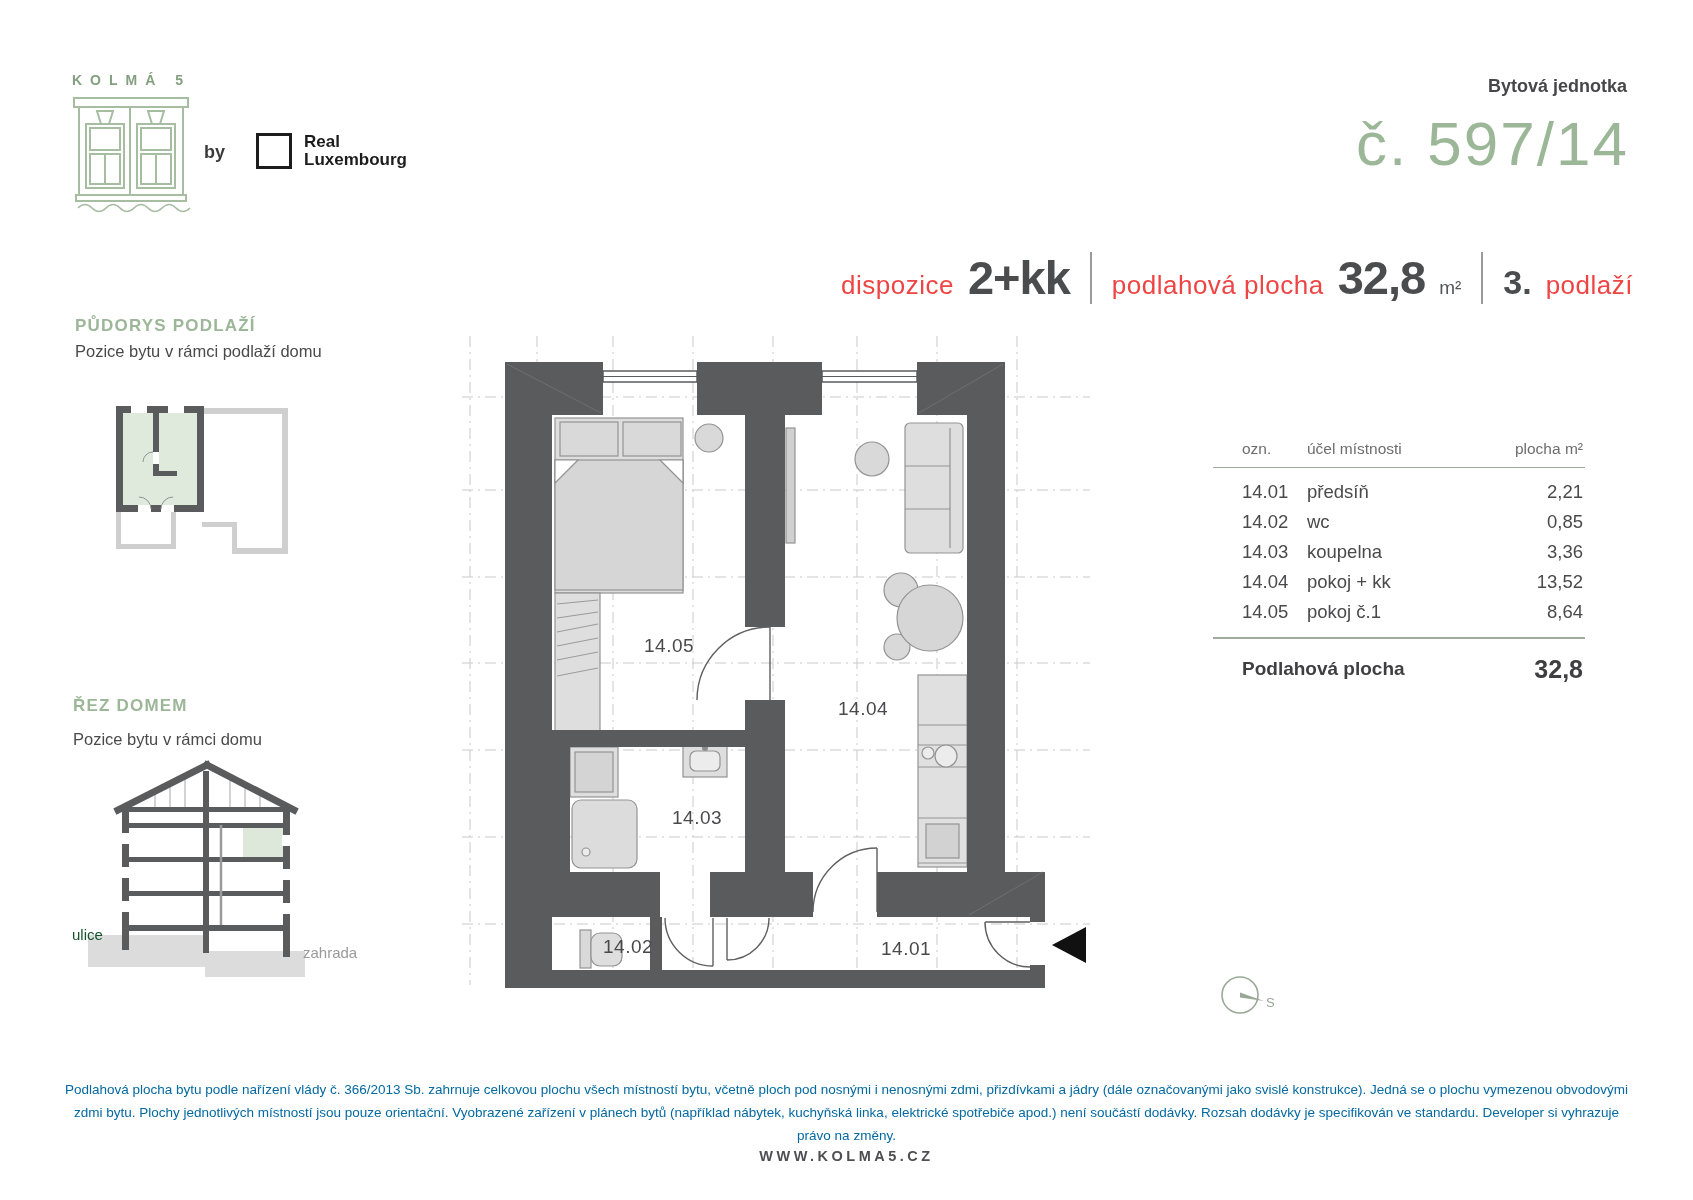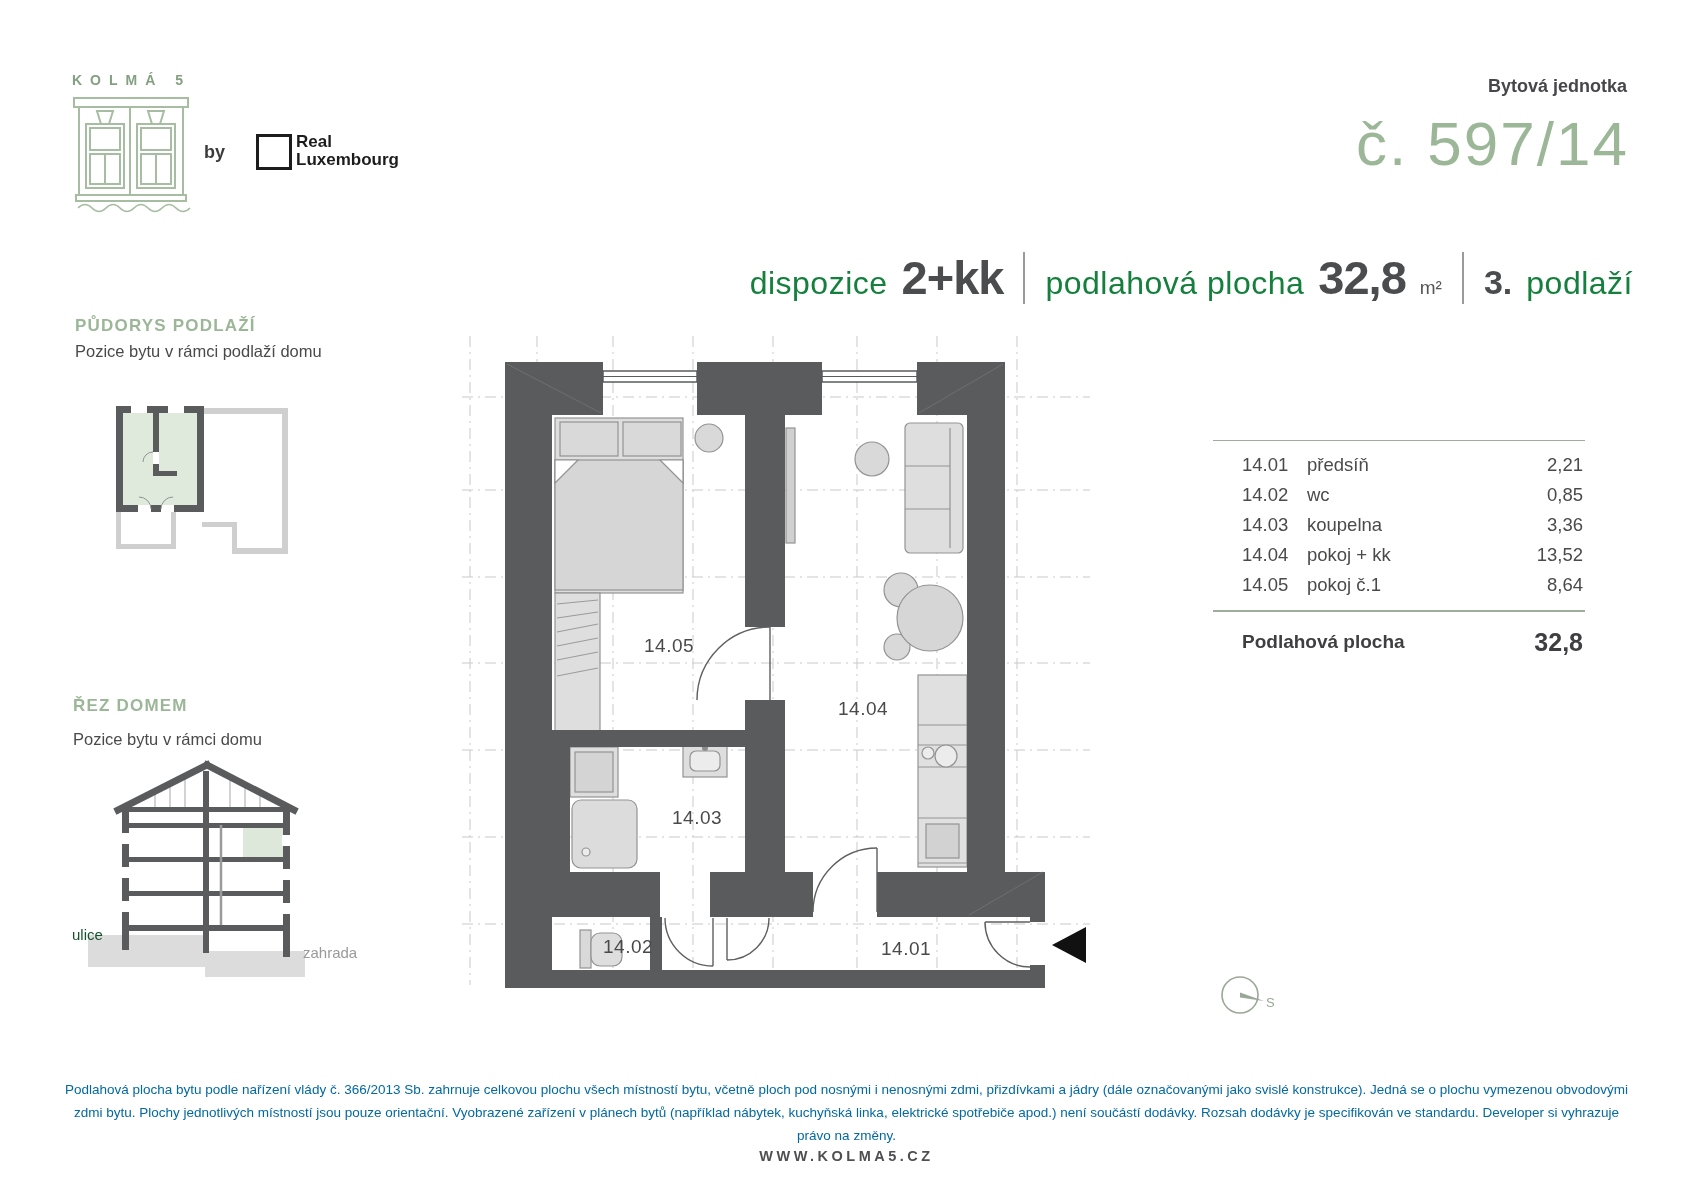--- a/index.html
+++ b/index.html
@@ -6,30 +6,30 @@
   body{
     width:1693px;height:1200px;position:relative;background:#ffffff;
     font-family:"Liberation Sans", sans-serif;overflow:hidden;color:#4a4a4c;
   }
   .abs{position:absolute;}
 
   
   .kolma-word{left:72px;top:72px;font-size:14px;font-weight:700;letter-spacing:8px;color:#84a081;}
   .kolma-window{left:68px;top:94px;}
   .by-label{left:204px;top:142px;font-size:18px;font-weight:700;color:#3c3c3c;}
-  .rl-wrap{left:256px;top:133px;display:flex;align-items:flex-end;gap:4px;}
+  .rl-wrap{left:256px;top:133px;display:flex;align-items:flex-start;gap:12px;}
   .rl-square{width:30px;height:30px;border:3px solid #1c1c1c;}
   .rl-text{font-size:17px;font-weight:700;color:#1c1c1c;line-height:1.08;}
 
   .unit-label{right:66px;top:76px;font-size:18px;font-weight:600;color:#47474b;text-align:right;}
   .unit-number{right:64px;top:108px;font-size:62px;font-weight:300;color:#9cb798;text-align:right;letter-spacing:2px;}
 
   
   .spec-bar{right:60px;top:250px;display:flex;align-items:baseline;gap:14px;}
-  .spec-label{font-size:32px;color:#15803d;letter-spacing:0.5px;}
+  .spec-label{font-size:26px;color:#ef4444;letter-spacing:0.5px;}
   .spec-big{font-size:47px;font-weight:700;color:#4b4c4e;letter-spacing:-1px;}
   .spec-mid{font-size:34px;font-weight:700;color:#4b4c4e;}
   .spec-unit{font-size:19px;color:#55565a;}
   .spec-div{width:2px;height:52px;background:#9a9a9a;align-self:center;margin:0 6px;}
 
   
   .side-title{font-size:17px;font-weight:600;letter-spacing:1.2px;color:#9cb798;}
   .side-sub{font-size:16.5px;color:#4a4a4a;}
   .t1{left:75px;top:316px;} .s1{left:75px;top:342px;}
   .t2{left:73px;top:696px;} .s2{left:73px;top:730px;}
@@ -328,20 +328,25 @@
   <polygon points="1052,945 1086,927 1086,963" fill="#111111"></polygon>
 
   <text class="room-lbl" x="644" y="652">14.05</text>
   <text class="room-lbl" x="838" y="715">14.04</text>
   <text class="room-lbl" x="672" y="824">14.03</text>
   <text class="room-lbl" x="603" y="953">14.02</text>
   <text class="room-lbl" x="881" y="955">14.01</text>
 </svg>
 
 <div class="abs room-table">
+  <div class="rt-head">
+    <span class="c-ozn">ozn.</span>
+    <span class="c-name">účel místnosti</span>
+    <span class="c-area">plocha m²</span>
+  </div>
   <div class="rt-line"></div>
   <div class="rt-rows">
     <div class="rt-row">
       <span class="c-ozn">14.01</span>
       <span class="c-name">předsíň</span>
       <span class="c-area">2,21</span>
     </div>
     <div class="rt-row">
       <span class="c-ozn">14.02</span>
       <span class="c-name">wc</span>

